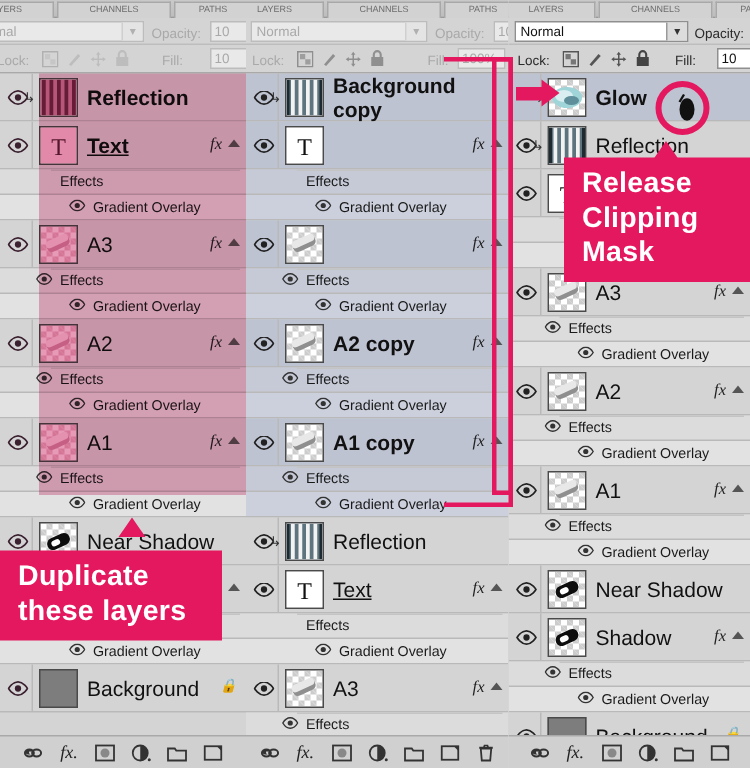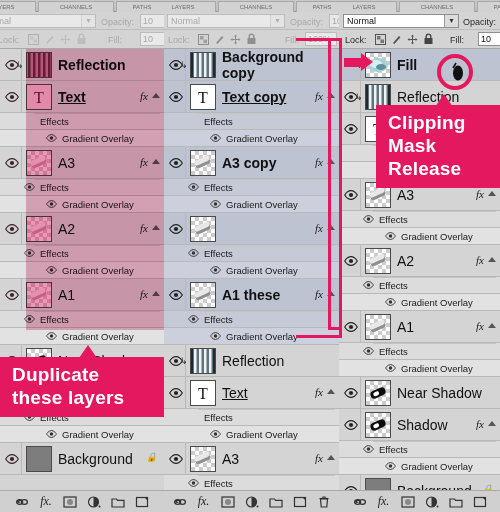--- a/index.html
+++ b/index.html
@@ -481,21 +481,20 @@
               <path d="M7 0.6C3.3 0.6 0.7 5 0.7 5S3.3 9.4 7 9.4 13.3 5 13.3 5 10.7 0.6 7 0.6Z" fill="none" stroke="#222" stroke-width="1.1"></path>
               <circle cx="7" cy="5" r="2.1" fill="#222"></circle>
             </svg>
           </div>
           <div class="thumb">
             <svg width="24" height="24" viewBox="0 0 24 24">
               <rect width="24" height="24" fill="#fff"></rect>
               <text x="12" y="18" font-family="Liberation Serif, serif" font-size="16" text-anchor="middle" fill="#111">T</text>
             </svg>
           </div>
-          <div class="name b u">Text copy</div>
           <div class="fxmark">fx</div>
           <div class="disc"></div>
         </div>
         <div class="row effgrp sel">
           <div class="effline"></div>
           <div class="efflbl">Effects</div>
         </div>
         <div class="row eff sel">
           <div class="effeye deep"><svg width="11" height="8" viewBox="0 0 14 10">
               <path d="M7 0.6C3.3 0.6 0.7 5 0.7 5S3.3 9.4 7 9.4 13.3 5 13.3 5 10.7 0.6 7 0.6Z" fill="none" stroke="#333" stroke-width="1.2"></path>
@@ -511,21 +510,20 @@
             </svg>
           </div>
           <div class="thumb chk">
             <svg width="24" height="24" viewBox="0 0 24 24">
               <g transform="rotate(-25 12 12)">
                 <rect x="4" y="8" width="16" height="7" rx="3.2" fill="#8f8f8f"></rect>
                 <rect x="4" y="7" width="16" height="5" rx="2.4" fill="#e8e8e8"></rect>
               </g>
             </svg>
           </div>
-          <div class="name b">A3 copy</div>
           <div class="fxmark">fx</div>
           <div class="disc"></div>
         </div>
         <div class="row effgrp sel">
           <div class="effline"></div>
           <div class="effeye"><svg width="11" height="8" viewBox="0 0 14 10">
               <path d="M7 0.6C3.3 0.6 0.7 5 0.7 5S3.3 9.4 7 9.4 13.3 5 13.3 5 10.7 0.6 7 0.6Z" fill="none" stroke="#333" stroke-width="1.2"></path>
               <circle cx="7" cy="5" r="2.2" fill="#333"></circle>
             </svg></div>
           <div class="efflbl">Effects</div>
@@ -545,20 +543,21 @@
             </svg>
           </div>
           <div class="thumb chk">
             <svg width="24" height="24" viewBox="0 0 24 24">
               <g transform="rotate(-25 12 12)">
                 <rect x="4" y="8" width="16" height="7" rx="3.2" fill="#8f8f8f"></rect>
                 <rect x="4" y="7" width="16" height="5" rx="2.4" fill="#e8e8e8"></rect>
               </g>
             </svg>
           </div>
+          <div class="name b">A2 copy</div>
           <div class="fxmark">fx</div>
           <div class="disc"></div>
         </div>
         <div class="row effgrp sel">
           <div class="effline"></div>
           <div class="effeye"><svg width="11" height="8" viewBox="0 0 14 10">
               <path d="M7 0.6C3.3 0.6 0.7 5 0.7 5S3.3 9.4 7 9.4 13.3 5 13.3 5 10.7 0.6 7 0.6Z" fill="none" stroke="#333" stroke-width="1.2"></path>
               <circle cx="7" cy="5" r="2.2" fill="#333"></circle>
             </svg></div>
           <div class="efflbl">Effects</div>
@@ -578,21 +577,21 @@
             </svg>
           </div>
           <div class="thumb chk">
             <svg width="24" height="24" viewBox="0 0 24 24">
               <g transform="rotate(-25 12 12)">
                 <rect x="4" y="8" width="16" height="7" rx="3.2" fill="#8f8f8f"></rect>
                 <rect x="4" y="7" width="16" height="5" rx="2.4" fill="#e8e8e8"></rect>
               </g>
             </svg>
           </div>
-          <div class="name b">A1 these</div>
+          <div class="name b">A1 copy</div>
           <div class="fxmark">fx</div>
           <div class="disc"></div>
         </div>
         <div class="row effgrp sel">
           <div class="effline"></div>
           <div class="effeye"><svg width="11" height="8" viewBox="0 0 14 10">
               <path d="M7 0.6C3.3 0.6 0.7 5 0.7 5S3.3 9.4 7 9.4 13.3 5 13.3 5 10.7 0.6 7 0.6Z" fill="none" stroke="#333" stroke-width="1.2"></path>
               <circle cx="7" cy="5" r="2.2" fill="#333"></circle>
             </svg></div>
           <div class="efflbl">Effects</div>
@@ -775,21 +774,21 @@
             <span style="display:inline-block;width:14px;height:10px"></span>
           </div>
           <div class="clipmark">↳</div>
           <div class="thumb chk">
             <svg width="24" height="24" viewBox="0 0 24 24">
               <ellipse cx="12" cy="12" rx="10" ry="7" fill="#9fd4d8"></ellipse>
               <ellipse cx="10" cy="11" rx="6" ry="4" fill="#d8eef0"></ellipse>
               <ellipse cx="15" cy="14" rx="5" ry="3" fill="#5f8f9a"></ellipse>
             </svg>
           </div>
-          <div class="name b">Fill</div>
+          <div class="name b">Glow</div>
         </div>
         <div class="row layer">
           <div class="eyecell">
             <svg width="14" height="10" viewBox="0 0 14 10">
               <path d="M7 0.6C3.3 0.6 0.7 5 0.7 5S3.3 9.4 7 9.4 13.3 5 13.3 5 10.7 0.6 7 0.6Z" fill="none" stroke="#222" stroke-width="1.1"></path>
               <circle cx="7" cy="5" r="2.1" fill="#222"></circle>
             </svg>
           </div>
           <div class="clipmark">↳</div>
           <div class="thumb">
@@ -1054,24 +1053,24 @@
     <div class="arrowright" style="left:344px;top:58px;width:18px"></div>
 
     <div class="circlehl" style="left:437px;top:54px;width:36px;height:36px"></div>
     <svg style="position:absolute;left:450px;top:60px" width="16" height="22" viewBox="0 0 16 22">
       <ellipse cx="8" cy="13" rx="5" ry="7.5" fill="#111"></ellipse>
         <path d="M3 8 L6 3" stroke="#111" stroke-width="1.6"></path>
     </svg>
 
     <div class="arrowup" style="left:435px;top:94px"></div>
     <div class="callout" style="left:376px;top:105px;width:124px">
+      <div>Release</div>
       <div>Clipping Mask</div>
-      <div>Release</div>
     </div>
 
     <div class="arrowup" style="left:79px;top:345px"></div>
-    <div class="callout" style="left:0px;top:357px;width:164px">
+    <div class="callout" style="left:0px;top:367px;width:148px">
       <div>Duplicate</div>
       <div>these layers</div>
     </div>
   </div>
 
 </div>
 
 </body></html>

